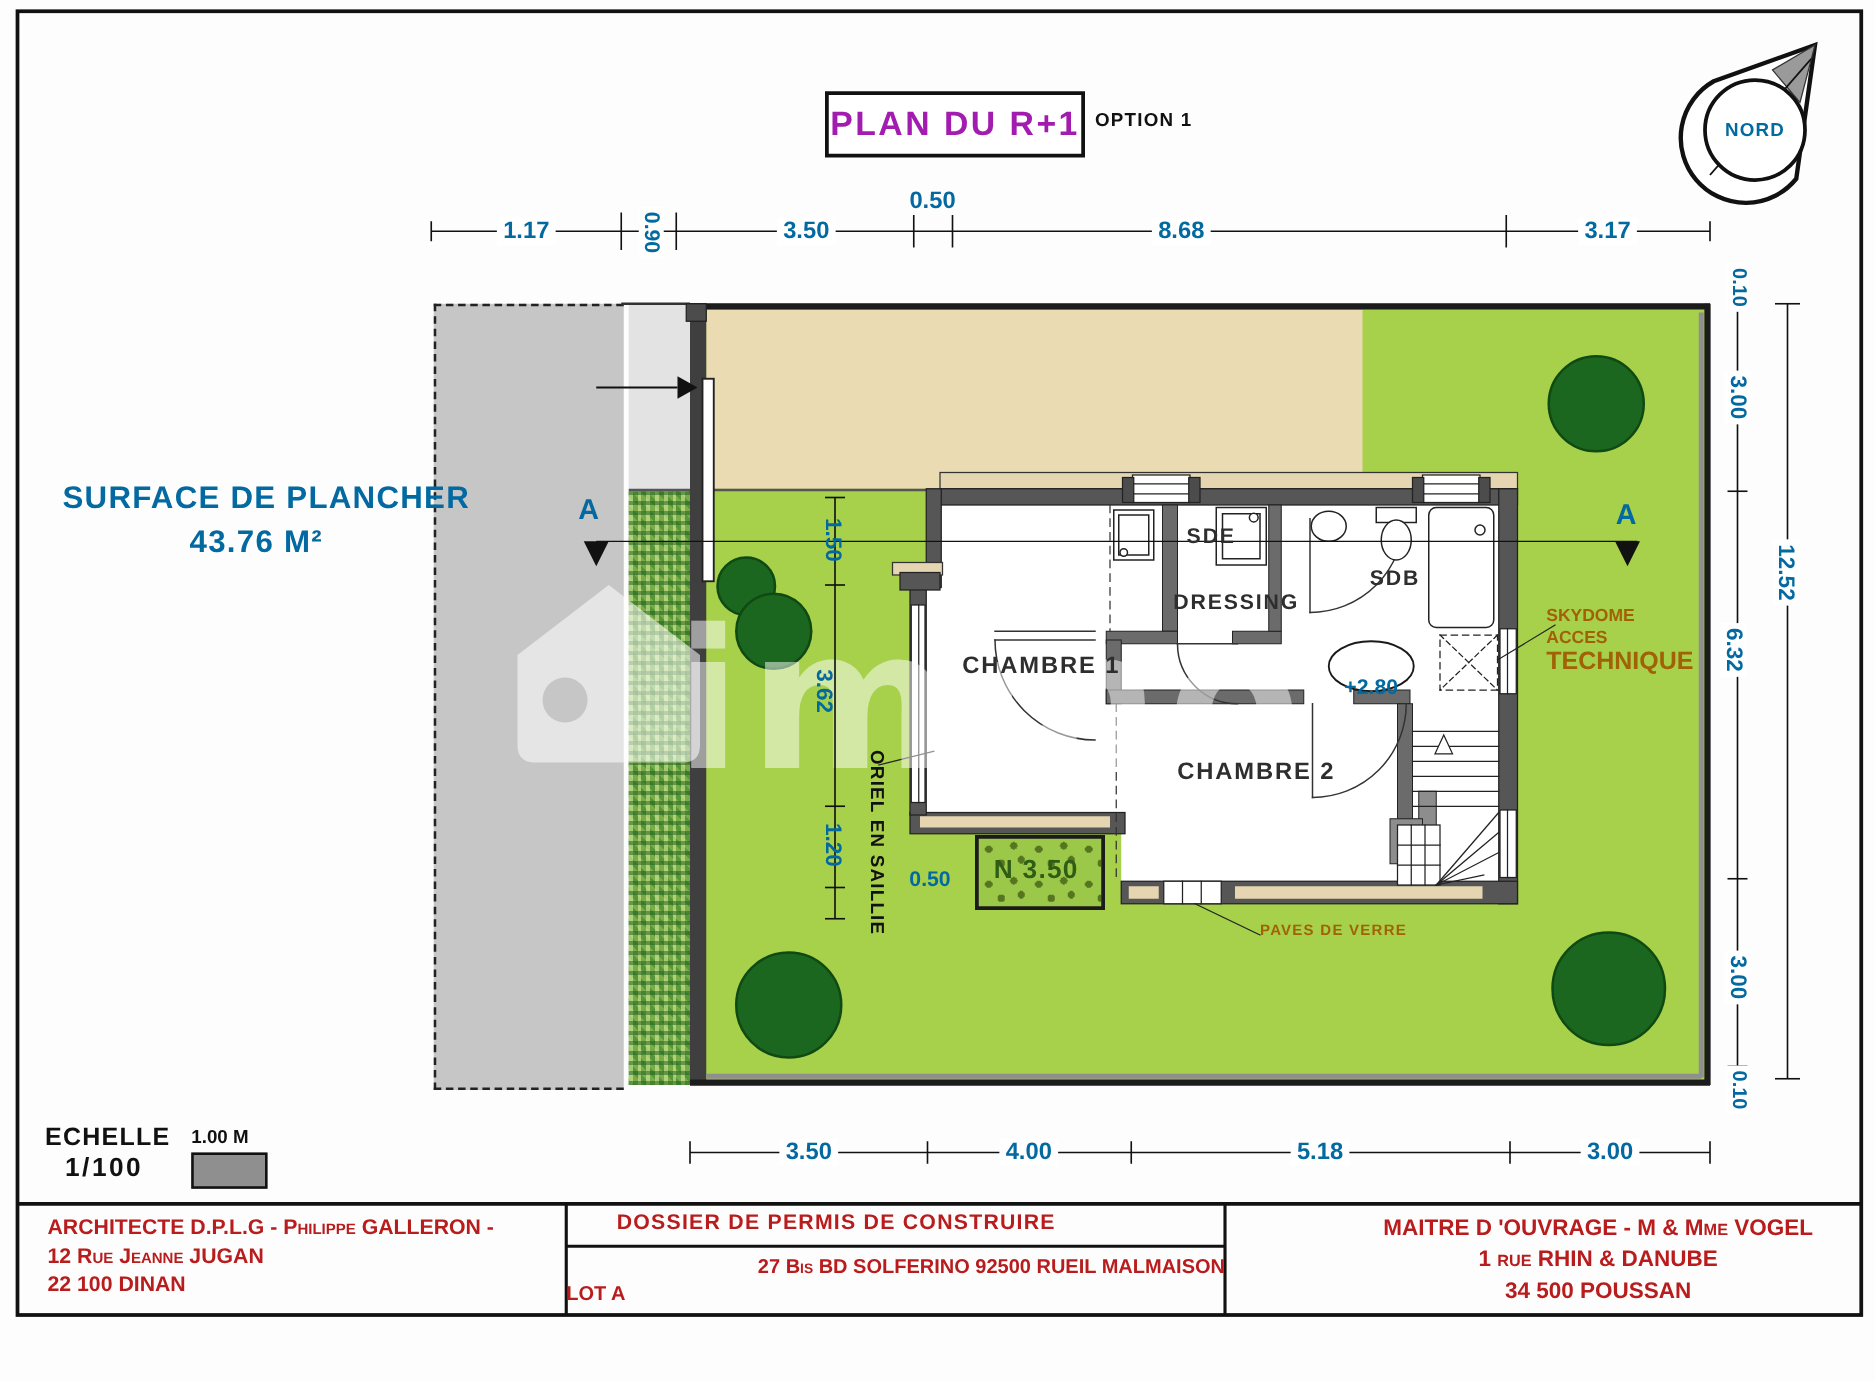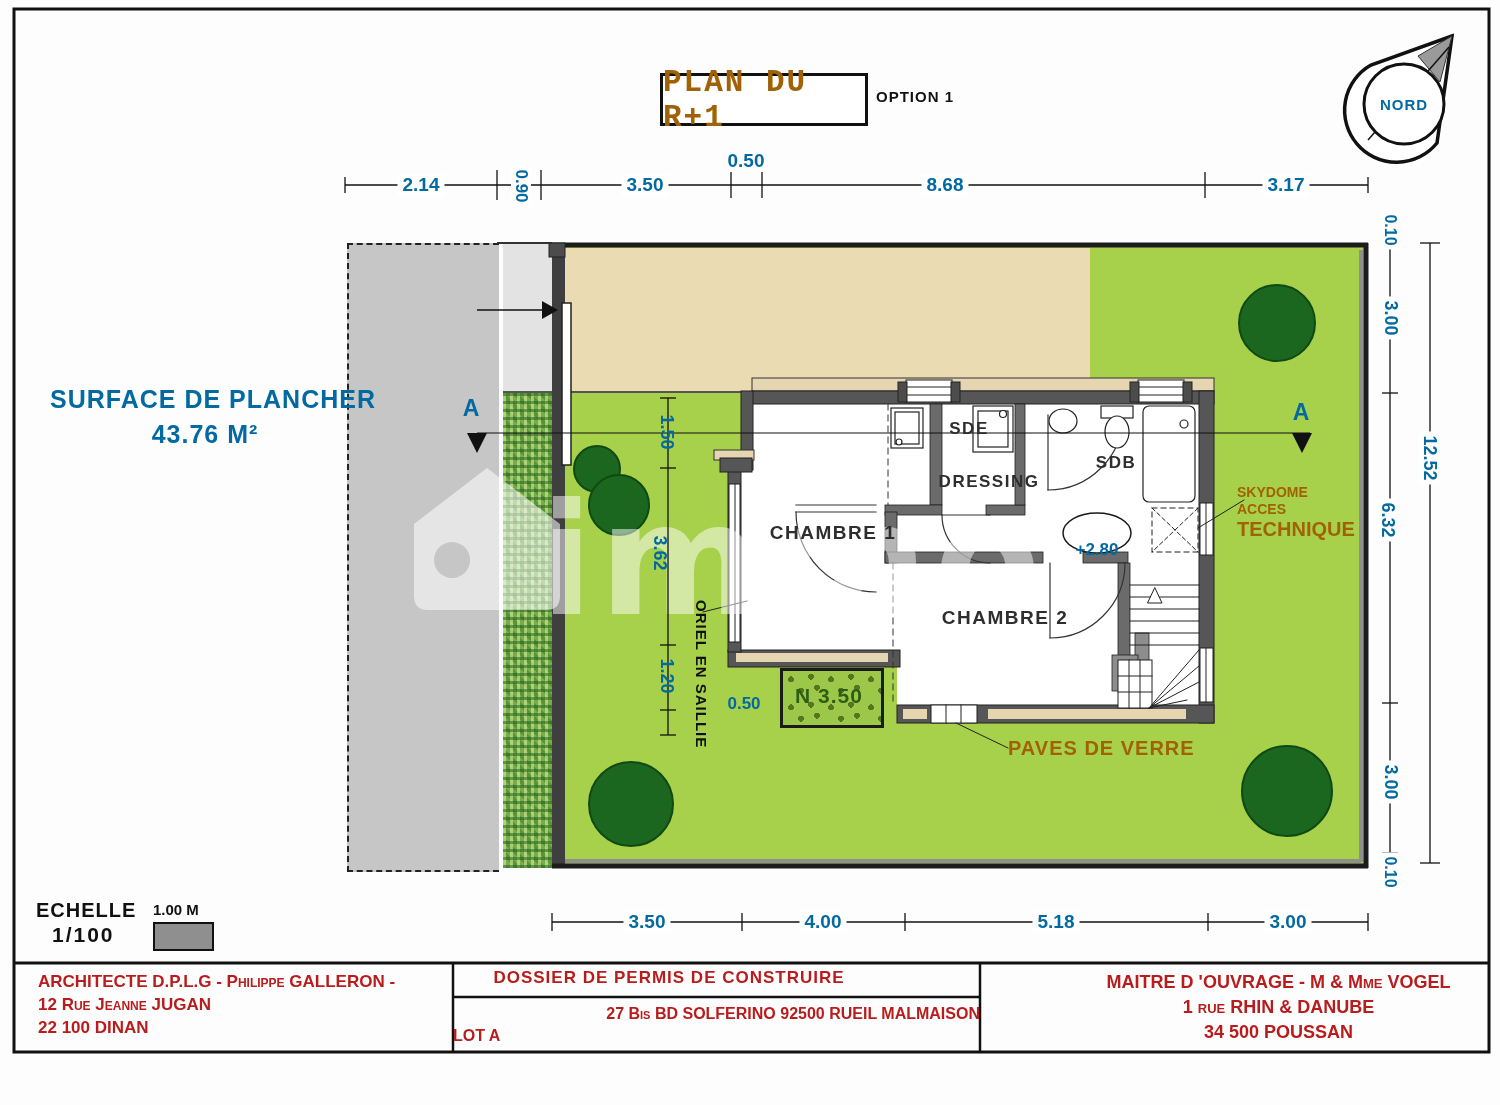--- a/index.html
+++ b/index.html
@@ -28,22 +28,22 @@
   #terrace{left:565px;top:248px;width:525px;height:143px;background:#ebdbb2;z-index:2;}
   #planter{left:780px;top:668px;width:98px;height:54px;z-index:6;border:3px solid #1b1b1b;
     background-color:#9cc84a;
     background-image:
       radial-gradient(circle at 20% 30%, #55761f 0 3px, transparent 3px),
       radial-gradient(circle at 70% 20%, #55761f 0 3px, transparent 3px),
       radial-gradient(circle at 45% 70%, #55761f 0 3px, transparent 3px),
       radial-gradient(circle at 85% 60%, #55761f 0 3px, transparent 3px);
     background-size:40px 28px;}
   #titlebox{left:660px;top:73px;width:202px;height:47px;border:3px solid #111;z-index:20;
-    display:flex;align-items:center;justify-content:center;font-weight:bold;font-size:31px;
-    letter-spacing:2px;color:#a16207;background:#fff;font-family:Liberation Mono, monospace;}
+    display:flex;align-items:center;justify-content:center;font-weight:bold;font-size:27px;
+    letter-spacing:2px;color:#a21caf;background:#fff;}
   #scalebar{left:153px;top:922px;width:57px;height:25px;background:#8f8f8f;border:2px solid #111;z-index:20;}
   svg{position:absolute;left:0;top:0;z-index:5;}
   .tb{position:absolute;z-index:20;font-weight:bold;color:#b91c1c;}
 </style>
 </head>
 <body>
 
 <div id="page">
 
   <div class="fill" id="parcel"></div>
@@ -253,21 +253,21 @@
 
   <div class="abs" id="titlebox">
     <span>PLAN DU R+1</span>
   </div>
   <div class="lblL" style="left:876px;top:88px;font-size:15px;letter-spacing:1px;">OPTION 1</div>
   <div class="lbl" style="left:1404px;top:104px;font-size:15px;letter-spacing:1px;">NORD</div>
 
   <div class="lbl" style="left:213px;top:399px;font-size:25px;letter-spacing:1px;">SURFACE DE PLANCHER</div>
   <div class="lbl" style="left:205px;top:434px;font-size:25px;letter-spacing:1px;">43.76 M²</div>
 
-  <div class="lbl dim" style="left:421px;top:185px;">2.14</div>
+  <div class="lbl dim" style="left:421px;top:185px;">1.17</div>
   <div class="lbl dimv" style="left:521px;top:186px;font-size:17px;">0.90</div>
   <div class="lbl dim" style="left:645px;top:185px;">3.50</div>
   <div class="lbl dim nobg" style="left:746px;top:161px;">0.50</div>
   <div class="lbl dim" style="left:945px;top:185px;">8.68</div>
   <div class="lbl dim" style="left:1286px;top:185px;">3.17</div>
 
   <div class="lbl dimv" style="left:1390px;top:230px;font-size:16px;">0.10</div>
   <div class="lbl dimv" style="left:1390px;top:318px;">3.00</div>
   <div class="lbl dimv" style="left:1387px;top:520px;">6.32</div>
   <div class="lbl dimv" style="left:1390px;top:782px;">3.00</div>
@@ -287,21 +287,21 @@
   <div class="lbl room" style="left:833px;top:533px;">CHAMBRE 1</div>
   <div class="lbl room" style="left:1005px;top:618px;">CHAMBRE 2</div>
   <div class="lbl room" style="left:969px;top:429px;font-size:17px;">SDE</div>
   <div class="lbl room" style="left:989px;top:482px;font-size:17px;">DRESSING</div>
   <div class="lbl room" style="left:1116px;top:463px;font-size:17px;">SDB</div>
   <div class="lbl" style="left:1097px;top:550px;font-size:17px;">+2.80</div>
 
   <div class="lblL green" style="left:1237px;top:484px;font-size:14px;">SKYDOME</div>
   <div class="lblL green" style="left:1237px;top:501px;font-size:14px;">ACCES</div>
   <div class="lblL green" style="left:1237px;top:518px;font-size:20px;">TECHNIQUE</div>
-  <div class="lblL green" style="left:1008px;top:737px;font-size:20px;letter-spacing:1px;">PAVES DE VERRE</div>
+  <div class="lblL green" style="left:1008px;top:737px;font-size:12px;letter-spacing:1px;">PAVES DE VERRE</div>
   <div class="lblL" style="left:693px;top:600px;font-size:15px;writing-mode:vertical-rl;letter-spacing:1px;">ORIEL EN SAILLIE</div>
   <div class="lbl green" style="left:829px;top:696px;font-size:21px;letter-spacing:1px;color:#2f5d15;">N 3.50</div>
   <div class="lbl" style="left:471px;top:408px;font-size:23px;">A</div>
   <div class="lbl" style="left:1301px;top:412px;font-size:23px;">A</div>
 
   <div class="lblL" style="left:36px;top:899px;font-size:20px;letter-spacing:1px;">ECHELLE</div>
   <div class="lblL" style="left:52px;top:923px;font-size:21px;letter-spacing:2px;">1/100</div>
   <div class="lblL" style="left:153px;top:901px;font-size:15px;">1.00 M</div>
   <div class="abs" id="scalebar"></div>
 

